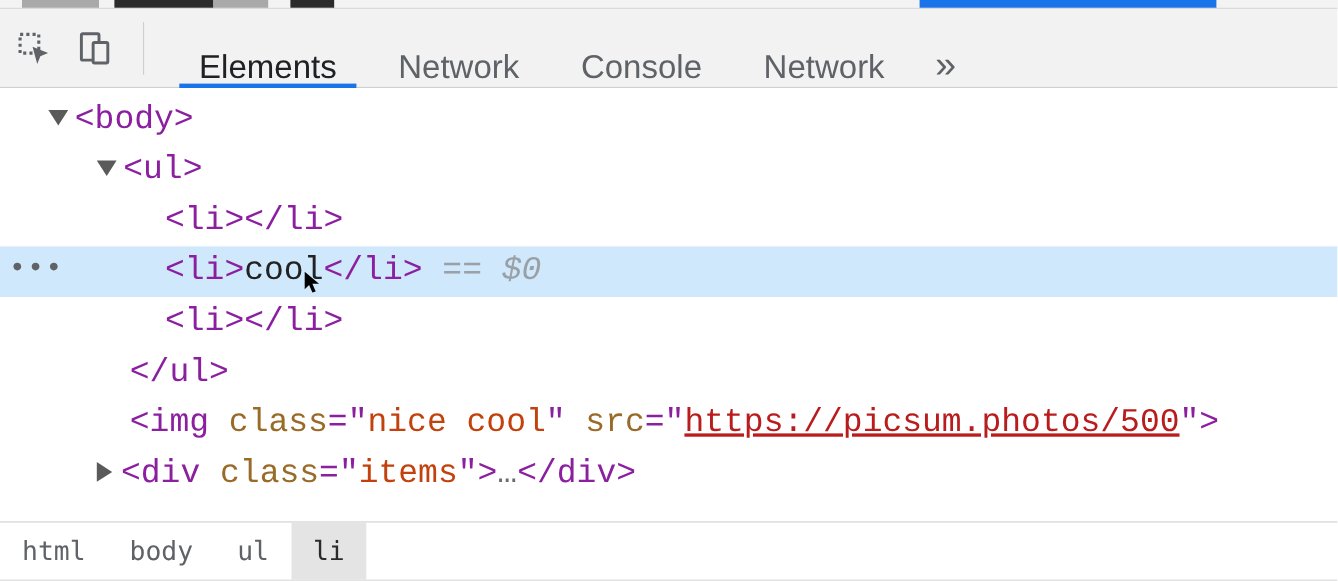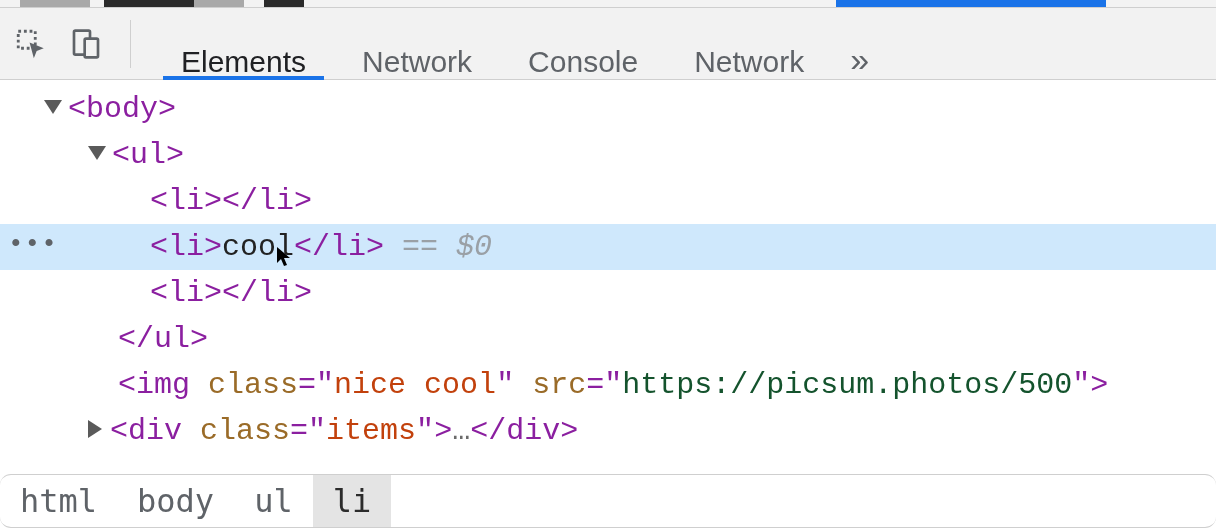--- a/index.html
+++ b/index.html
@@ -124,41 +124,40 @@
     border-left:14px solid #5a5a5a;
     border-right:0;
     width:0;height:0;
     margin-right:8px;
   }
   .punct { color:#8b1fa0; }
   .tag   { color:#8b1fa0; }
   .attr  { color:#9a6b28; }
   .val   { color:#c2410c; }
   .txt   { color:#222; }
-  .link  { color:#14532d; }
+  .link  { color:#b91c1c; text-decoration:underline; }
   .gray  { color:#9aa0a6; }
   .ital  { font-style:italic; }
   .ell   { color:#6b6b6b; }
 
   .cursor {
     position:absolute;
     width:16px;height:22px;
     transform:translate(-2px,-2px);
   }
 
   .crumbs {
     height:54px;
     border-top:1px solid #cfcfcf;
     border-bottom:1px solid #cfcfcf;
     display:flex;
     align-items:center;
     font-family: Menlo, Consolas, monospace;
-    font-size:32px;
-    color:#5f6368;
-    border-radius:11px;
+    font-size:24px;
+    color:#5f6368;
   }
   .crumb {
     padding:0 20px;
     height:100%;
     display:flex;
     align-items:center;
   }
   .crumb.active {
     background:#e4e4e4;
     color:#2b2b2b;

